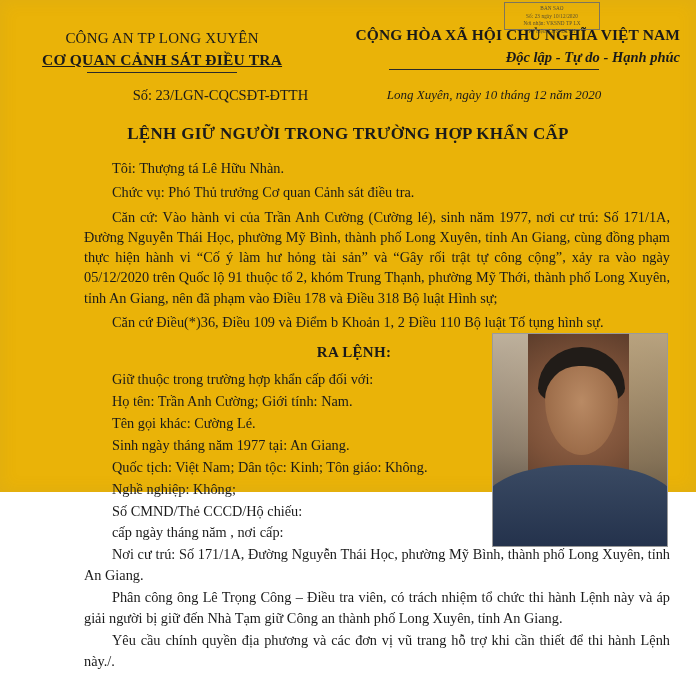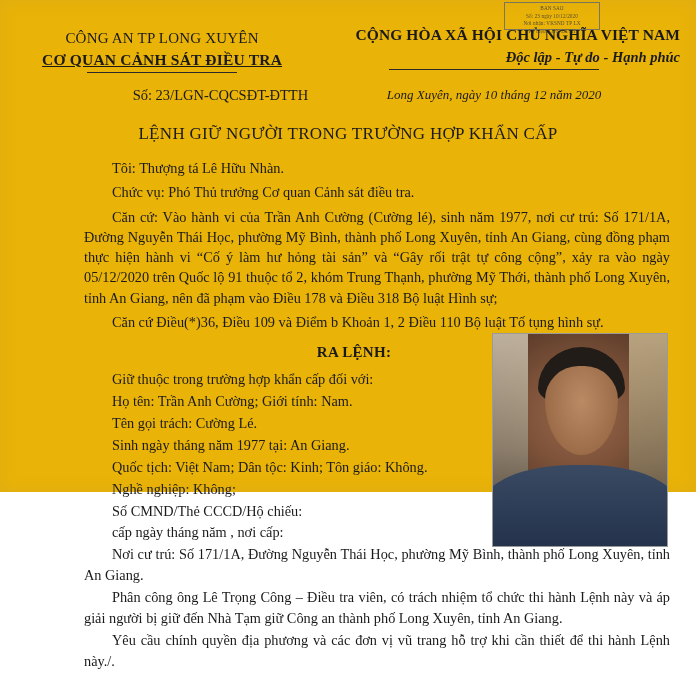--- a/index.html
+++ b/index.html
@@ -108,21 +108,21 @@
   }
   .place-date {
     width: 56%;
     text-align: center;
     font-size: 13px;
     font-style: italic;
   }
   .title {
     text-align: center;
     font-size: 17px;
-    font-weight: normal;
+    font-weight: bold;
     margin-top: 20px;
     letter-spacing: 0.3px;
   }
   .body {
     margin-top: 14px;
     padding: 0 26px 0 84px;
     font-size: 14.3px;
     line-height: 1.42;
     text-align: justify;
   }
@@ -250,21 +250,21 @@
       <div class="photo-bg-right"></div>
       <div class="photo-hair"></div>
       <div class="photo-face"></div>
       <div class="photo-shirt"></div>
     </div>
   </div>
 
   <div class="body2">
     <p class="indent narrow">Giữ thuộc trong trường hợp khẩn cấp đối với:</p>
     <p class="indent narrow">Họ tên: Trần Anh Cường; Giới tính: Nam.</p>
-    <p class="indent narrow">Tên gọi trách: Cường Lé.</p>
+    <p class="indent narrow">Tên gọi khác: Cường Lé.</p>
     <p class="indent narrow">Sinh ngày       tháng     năm 1977 tại: An Giang.</p>
     <p class="indent narrow">Quốc tịch: Việt Nam; Dân tộc: Kinh; Tôn giáo: Không.</p>
     <p class="indent narrow">Nghề nghiệp: Không;</p>
     <p class="indent narrow">Số CMND/Thẻ CCCD/Hộ chiếu:</p>
     <p class="indent narrow">cấp ngày      tháng      năm           , nơi cấp:</p>
     <p class="indent">Nơi cư trú: Số 171/1A, Đường Nguyễn Thái Học, phường Mỹ Bình, thành phố Long Xuyên, tỉnh An Giang.</p>
     <p class="indent">Phân công ông Lê Trọng Công – Điều tra viên, có trách nhiệm tổ chức thi hành Lệnh này và áp giải người bị giữ đến Nhà Tạm giữ Công an thành phố Long Xuyên, tỉnh An Giang.</p>
     <p class="indent">Yêu cầu chính quyền địa phương và các đơn vị vũ trang hỗ trợ khi cần thiết để thi hành Lệnh này./.</p>
   </div>
 

